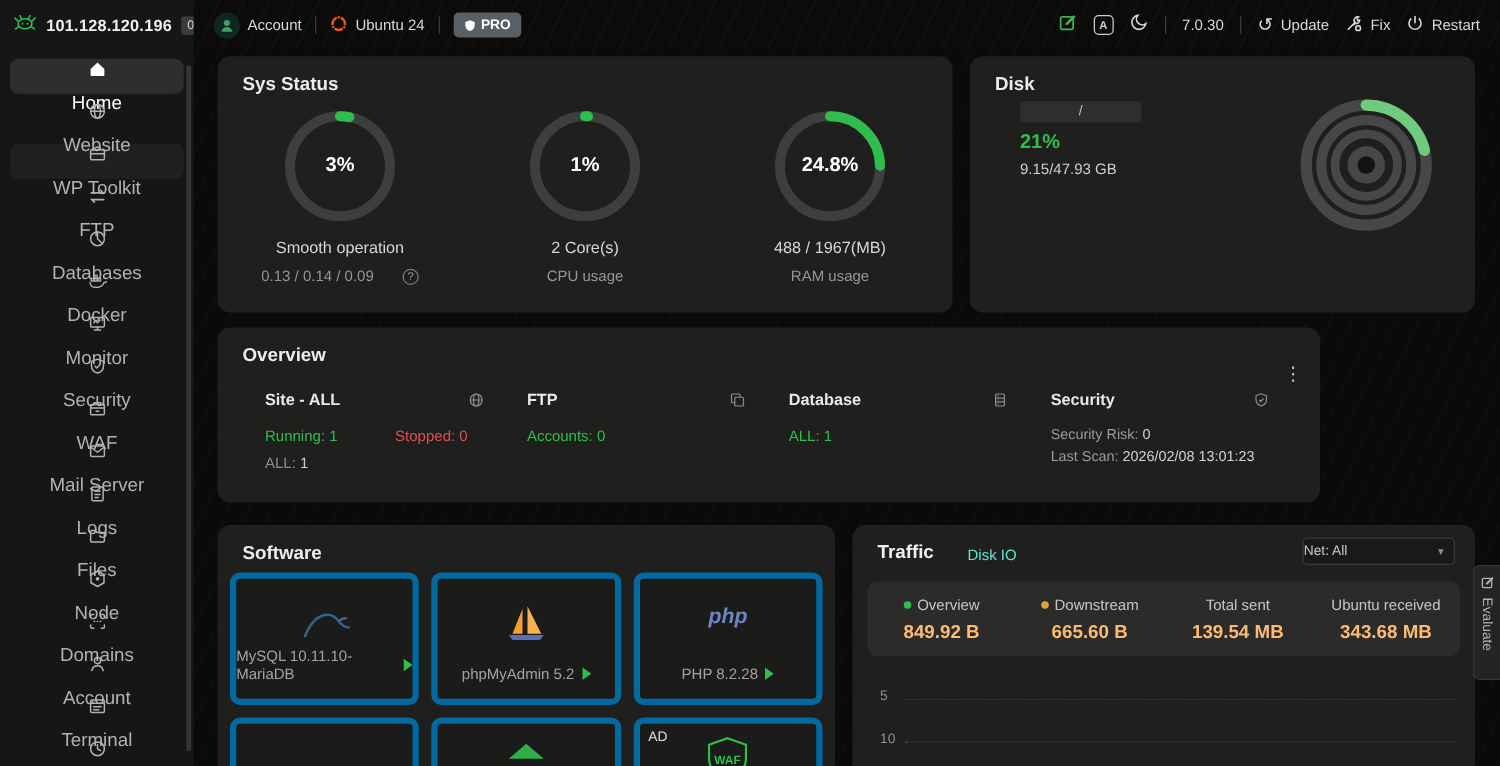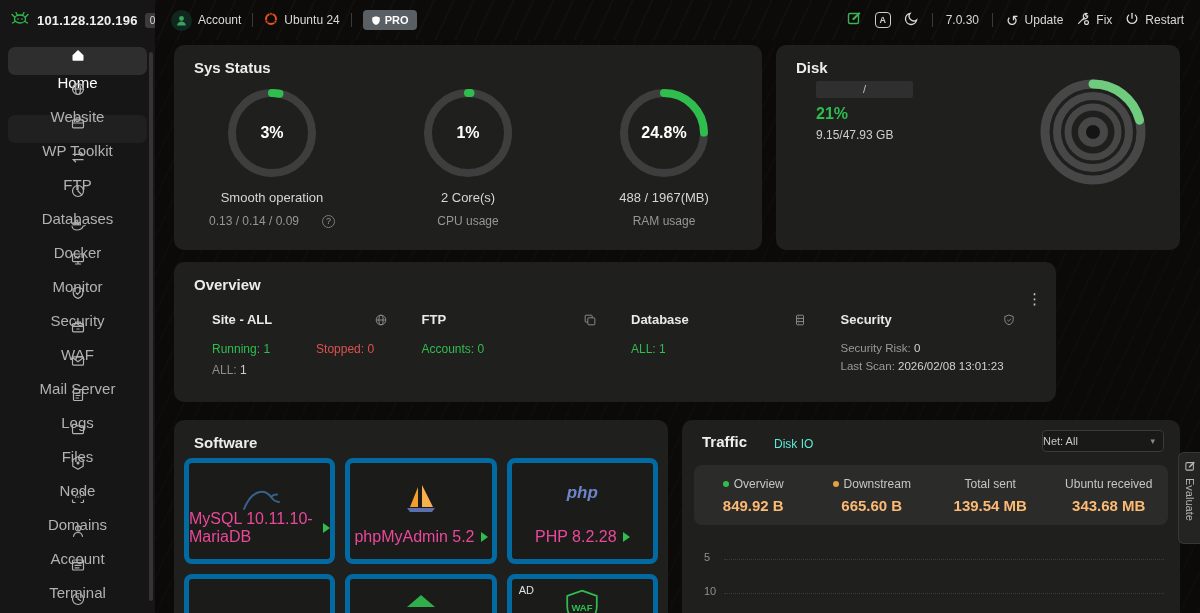--- a/index.html
+++ b/index.html
@@ -74,21 +74,21 @@
   .st-gray { color:#8d8d8d; }
   .st-gray b { color:#cfcfcf; font-weight:normal; }
   .sec-row { font-size:11.5px; color:#9a9a9a; }
   .sec-row b { color:#d2d2d2; font-weight:normal; }
   .ov-col .sec-row + .sec-row { margin-top:6px; }
 
   
   .sw-grid { position:absolute; left:10px; right:10px; top:38px; display:grid; grid-template-columns:repeat(3,1fr); gap:10px; }
   .sw-card { background:#1b1b1a; border:5px solid #0369a1; border-radius:8px; height:106px; position:relative; cursor:pointer; }
   .sw-icon { position:absolute; top:20px; left:0; right:0; display:flex; justify-content:center; }
-  .sw-name { position:absolute; bottom:13px; left:0; right:0; display:flex; justify-content:center; align-items:center; gap:6px; font-size:16px; color:#ec4899; }
+  .sw-name { position:absolute; bottom:13px; left:0; right:0; display:flex; justify-content:center; align-items:center; gap:6px; font-size:12px; color:#a3a3a3; }
   .play { width:0; height:0; border-left:7px solid var(--green,#2fbe4e); border-top:5px solid transparent; border-bottom:5px solid transparent; }
   .php-logo { font-size:17px; font-weight:bold; font-style:italic; color:#6b85c7; }
   .ad-tag { position:absolute; left:7px; top:5px; font-size:11px; color:#e0e0e0; }
   .waf-shield { position:absolute; top:9px; left:0; right:0; display:flex; justify-content:center; }
   .tri-peek { position:absolute; top:16px; left:50%; margin-left:-14px; width:0; height:0; border-bottom:12px solid #2fae49; border-left:14px solid transparent; border-right:14px solid transparent; }
 
   
   .tr-tab1 { position:absolute; left:20px; top:13px; font-size:15px; font-weight:bold; color:#f0f0f0; cursor:pointer; }
   .tr-tab2 { position:absolute; left:92px; top:17px; font-size:12px; color:#5eead4; cursor:pointer; }
   .tr-select { position:absolute; right:16px; top:10px; width:122px; height:22px; background:#191918; border:1px solid #3a3a3a; border-radius:4px; font-size:11px; color:#c8c8c8; line-height:20px; padding:0 0; cursor:pointer; }

